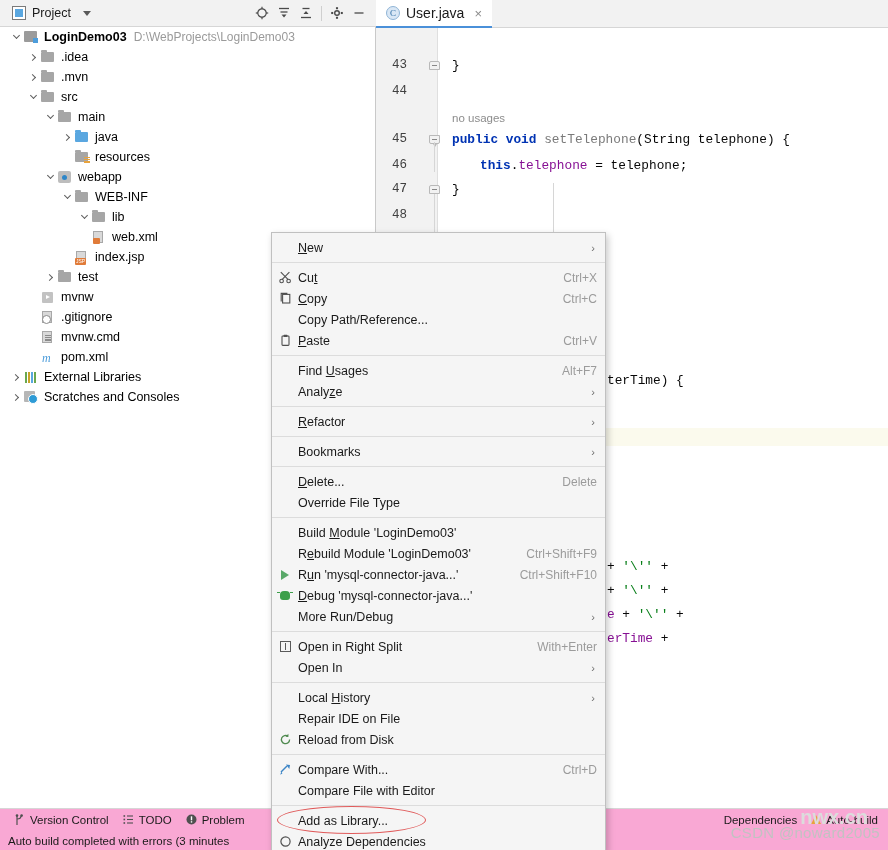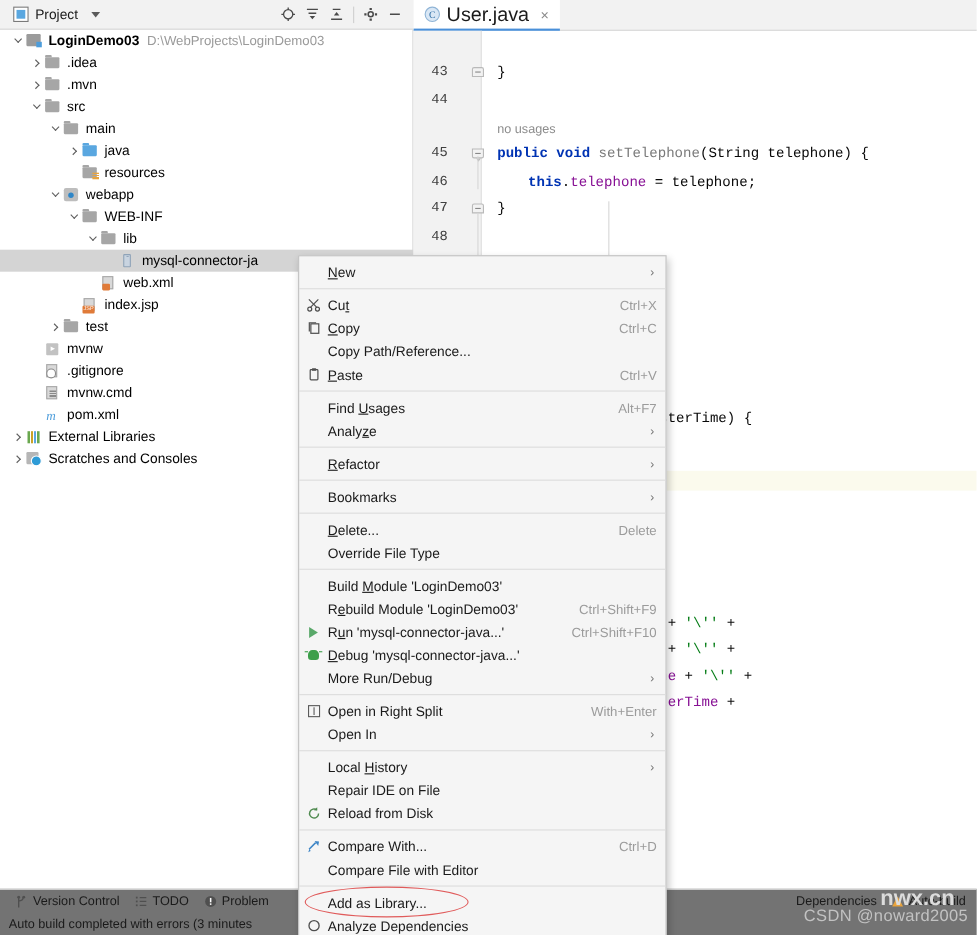--- a/index.html
+++ b/index.html
@@ -193,21 +193,21 @@
     display: flex; align-items: center; padding: 0 8px 0 10px;
     background: #ffffff; border-bottom: 2px solid #4a90d9;
   }
   .tab-icon {
     width: 14px; height: 14px; border-radius: 50%;
     background: #d9e7f5; border: 1px solid #8fb4d6;
     color: #2e6da4; font-size: 9px; line-height: 12px;
     text-align: center; margin-right: 6px; flex: none;
     font-family: "Liberation Serif", serif;
   }
-  .tab-label { font-size: 18px; color: #1a1a1a; }
+  .tab-label { font-size: 14px; color: #1a1a1a; }
   .tab-close {
     margin-left: 8px; color: #8a8a8a; font-size: 13px;
     width: 12px; text-align: center;
   }
 
   #gutter {
     position: absolute; left: 0; top: 28px; width: 62px; bottom: 0;
     background: #f2f2f2; border-right: 1px solid #dfdfdf;
   }
   .gline {
@@ -313,21 +313,21 @@
   #annot-ellipse {
     position: absolute; left: 277px; top: 806px;
     width: 149px; height: 28px;
     border: 1.6px solid #e05b5b; border-radius: 50%;
     z-index: 70; pointer-events: none;
   }
 
   
   #statusbar {
     position: absolute; left: 0; top: 808px; right: 0; height: 42px;
-    background: #737373; border-top: 1px solid #d6d6d6;
+    background: #f9a8d4; border-top: 1px solid #d6d6d6;
   }
   #status-row1 {
     position: absolute; left: 0; top: 0; right: 0; height: 21px;
     display: flex; align-items: center; font-size: 11.5px; color: #1a1a1a;
   }
   .sb-item { display: flex; align-items: center; margin-left: 14px; }
   .sb-item .sb-ico {
     margin-right: 5px; color: #4f4f4f; font-size: 11px;
     display: flex; align-items: center;
   }
@@ -504,28 +504,20 @@
         </div>
         <div class="tree-row">
           <span style="width:78px;flex:none"></span>
           <span class="tw open">
             <i></i>
           </span>
           <span class="ti">
             <span class="ic-folder"></span>
           </span>
           <span class="lbl">lib</span>
-        </div>
-        <div class="tree-row selected">
-          <span style="width:95px;flex:none"></span>
-          <span class="tw"></span>
-          <span class="ti">
-            <span class="ic-jar"></span>
-          </span>
-          <span class="lbl">mysql-connector-ja</span>
         </div>
         <div class="tree-row">
           <span style="width:78px;flex:none"></span>
           <span class="tw"></span>
           <span class="ti">
             <span class="ic-file xml"></span>
           </span>
           <span class="lbl">web.xml</span>
         </div>
         <div class="tree-row">

